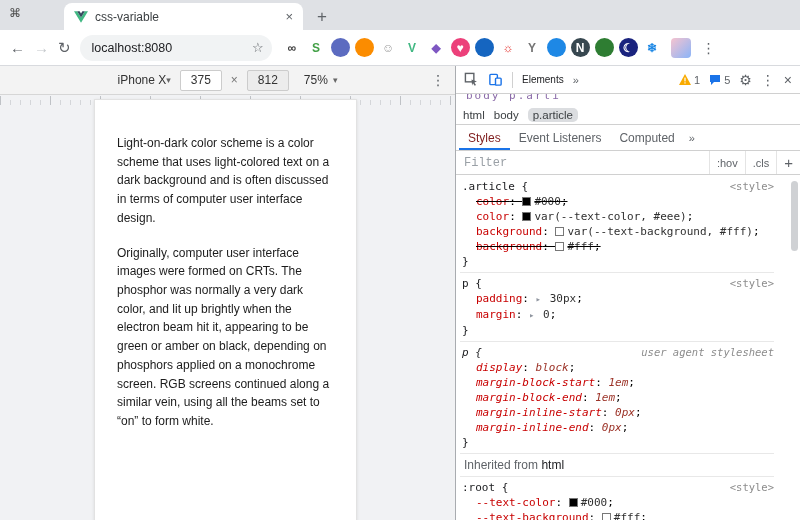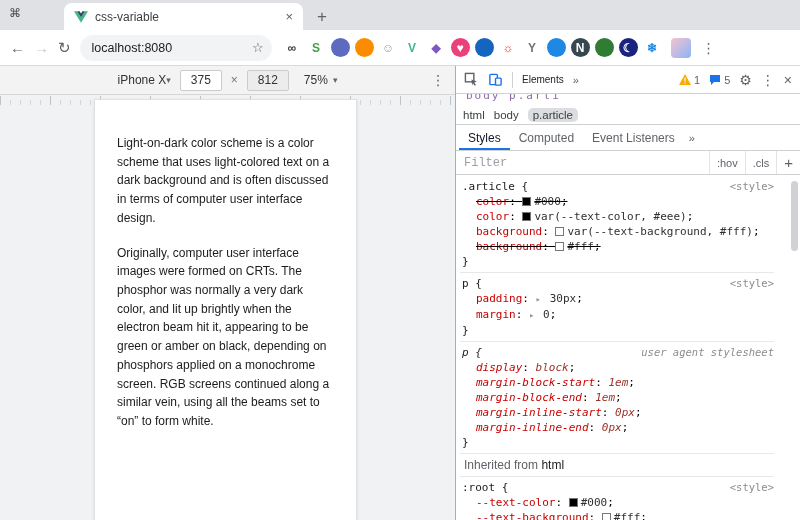--- a/index.html
+++ b/index.html
@@ -69,21 +69,21 @@
   .dom-strip{height:12px;overflow:hidden;flex:none}
   .dom-strip-inner{font-family:"DejaVu Sans Mono","Liberation Mono",monospace;font-size:11px;color:#8a6aa8;
                    padding-left:10px;margin-top:-5px;letter-spacing:2px}
 
   .breadcrumbs{height:18px;border-bottom:1px solid #d0d0d0;display:flex;align-items:center;padding:0 7px;gap:9px;
                font-size:11.5px;color:#3c4043;flex:none}
   .crumb.selected{background:#dbdde0;border-radius:5px;padding:1px 5px}
 
   .sidebar-tabs{height:25px;border-bottom:1px solid #d0d0d0;display:flex;align-items:stretch;padding:0 3px;flex:none}
   .side-tab{display:flex;align-items:center;padding:0 9px;font-size:12px;color:#5f6368}
-  .side-tab.active{color:#0f172a;box-shadow:inset 0 -2px 0 #1a73e8}
+  .side-tab.active{color:#7f1d1d;box-shadow:inset 0 -2px 0 #1a73e8}
   .tabs-more{display:flex;align-items:center;color:#5f6368;padding:0 5px;font-size:11px}
 
   .filter-row{height:23px;border-bottom:1px solid #d0d0d0;display:flex;align-items:stretch;flex:none}
   .filter-input{flex:1;border:none;outline:none;font-size:12px;padding:0 8px;color:#202124;
                 font-family:Liberation Mono, monospace;background:#fff}
   .filter-input::placeholder{color:#9aa0a6}
   .filter-toggle{font-size:11px;color:#5f6368;padding:0 7px;border-left:1px solid #e4e4e4;display:flex;align-items:center}
   .filter-add{font-size:15px;color:#5f6368}
 
   .styles-pane{flex:1;overflow:hidden;font-family:"DejaVu Sans Mono","Liberation Mono",monospace;font-size:11px;
@@ -221,22 +221,22 @@
       </div>
 
       <div class="breadcrumbs">
         <span class="crumb">html</span>
         <span class="crumb">body</span>
         <span class="crumb selected">p.article</span>
       </div>
 
       <div class="sidebar-tabs">
         <span class="side-tab active">Styles</span>
+        <span class="side-tab">Event Listeners</span>
         <span class="side-tab">Computed</span>
-        <span class="side-tab">Event Listeners</span>
         <span class="tabs-more">»</span>
       </div>
 
       <div class="filter-row">
         <input class="filter-input" placeholder="Filter" style="">
         <span class="filter-toggle">:hov</span>
         <span class="filter-toggle">.cls</span>
         <span class="filter-toggle filter-add">+</span>
       </div>
 

